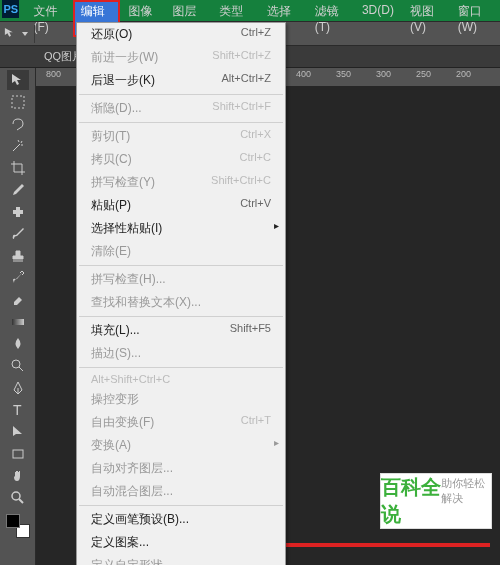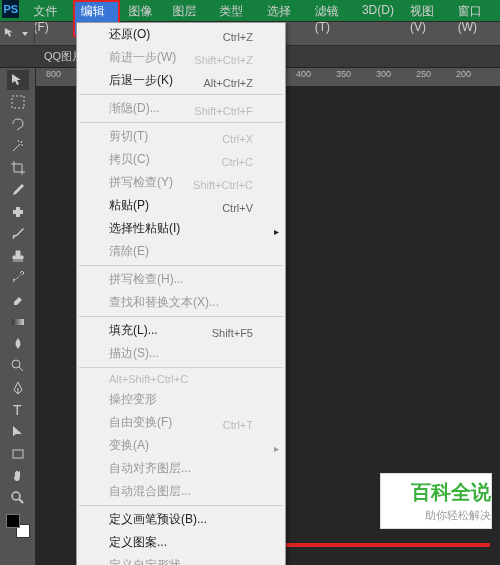--- a/index.html
+++ b/index.html
@@ -27,29 +27,29 @@
     .swatches { margin-top: 4px; position: relative; width: 24px; height: 24px; }
     .swatch-bg { position: absolute; right: 0; bottom: 0; width: 14px; height: 14px; background: #fff; border: 1px solid #333; }
     .swatch-fg { position: absolute; left: 0; top: 0; width: 14px; height: 14px; background: #000; border: 1px solid #777; }
     
     .canvas-area { flex: 1; background: #262626; position: relative; }
     .ruler-h { position: absolute; top: 0; left: 0; right: 0; height: 18px; background: #535353; display: flex; overflow: hidden; }
     .ruler-label { position: absolute; top: 1px; font-size: 9px; color: #bbb; }
     .highlight-line { position: absolute; left: 45px; bottom: 18px; right: 10px; height: 2px; border: 2px solid #d22; background: #3875d7; }
     
     .dropdown { position: absolute; left: 76px; top: 22px; width: 210px; background: #f0f0f0; border: 1px solid #999; box-shadow: 2px 2px 3px rgba(0,0,0,0.3); font-size: 12px; color: #222; }
-    .dd-item { display: flex; justify-content: space-between; padding: 3px 32px; white-space: nowrap; align-items: flex-end; }
+    .dd-item { display: flex; justify-content: space-between; padding: 3px 14px; white-space: nowrap; }
     .dd-item.disabled { color: #999; }
     .dd-item.submenu::after { content: '▸'; position: absolute; right: 6px; font-size: 10px; }
     .dd-item { position: relative; }
     .dd-sep { height: 1px; background: #d0d0d0; margin: 2px 2px; }
     .dd-shortcut { color: #666; font-size: 11px; }
     .dd-item.disabled .dd-shortcut { color: #bbb; }
     
-    .watermark { position: absolute; right: 8px; bottom: 36px; width: 112px; height: 56px; background: #fff; border: 1px solid #ddd; display: flex; flex-direction: column; align-items: flex-end; justify-content: center; }
+    .watermark { position: absolute; right: 8px; bottom: 36px; width: 112px; height: 56px; background: #fff; border: 1px solid #ddd; display: flex; flex-direction: row; align-items: flex-start; justify-content: center; }
     .wm-title { color: #3cb03c; font-size: 20px; font-weight: bold; }
     .wm-sub { color: #999; font-size: 11px; margin-top: 2px; }
   </style>
 </head>
 <body>
 
 <div class="menubar">
   <div class="ps-logo">PS</div>
   <div class="menu-item">文件(F)</div>
   <div class="menu-item active">编辑(E)</div>

